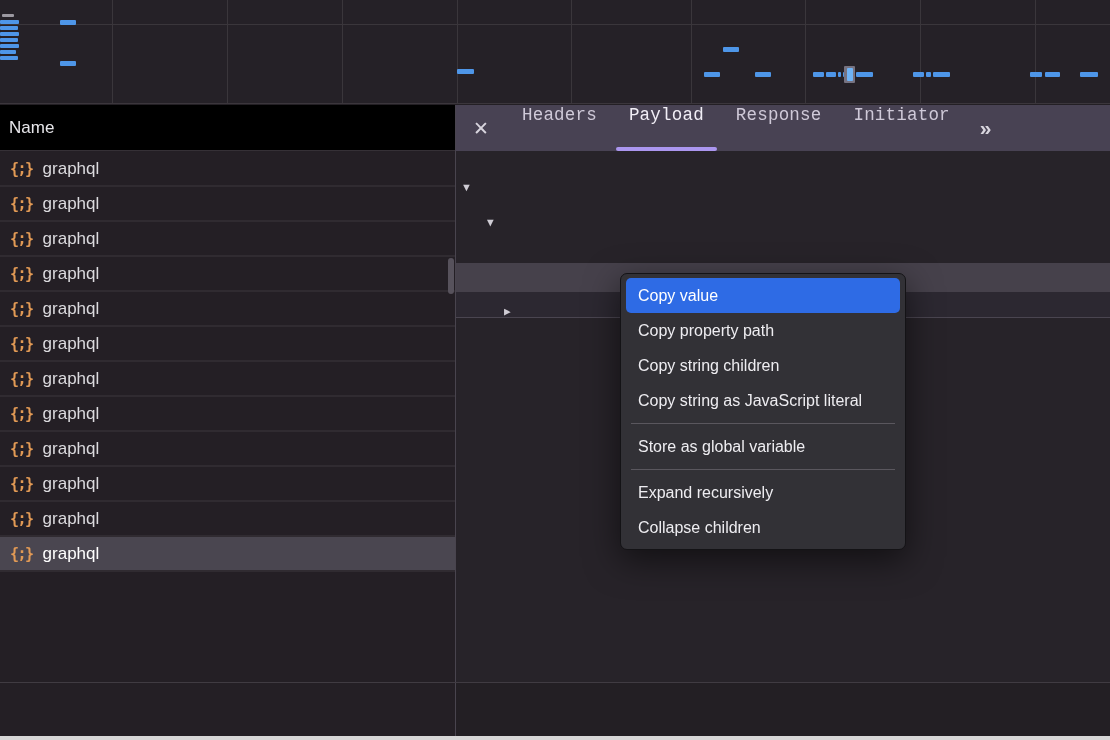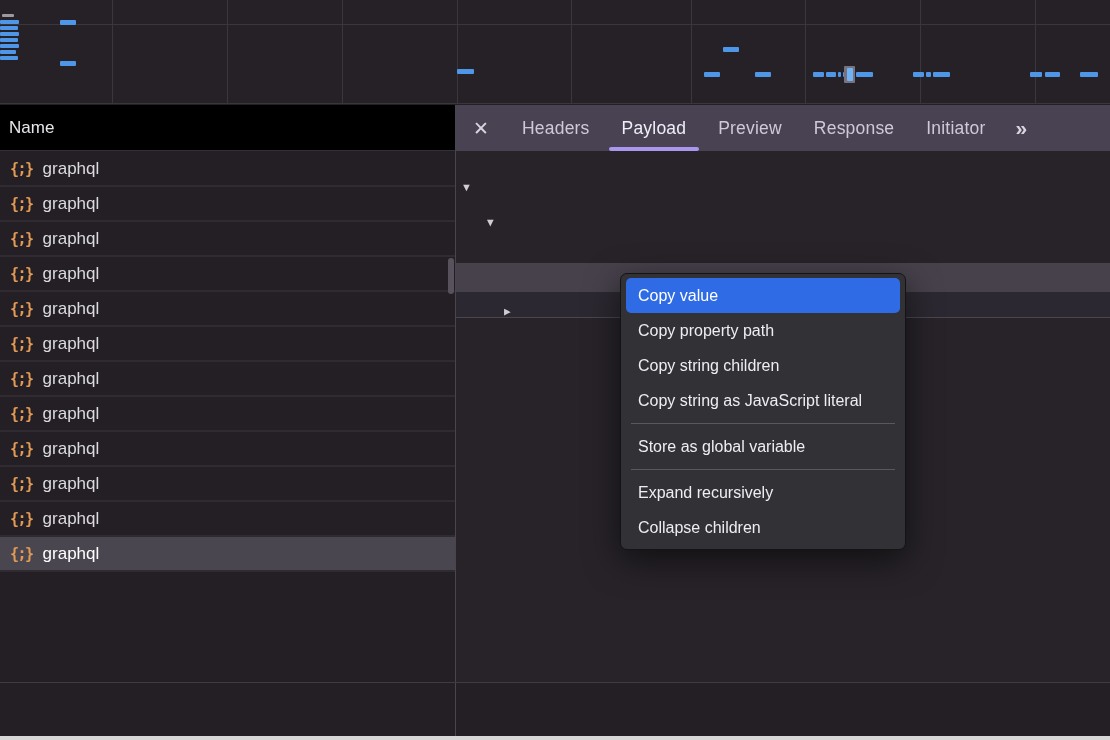--- a/index.html
+++ b/index.html
@@ -30,22 +30,22 @@
   .braces-icon{color:#e29a55;font-family:"DejaVu Sans Mono",monospace;
                font-weight:bold;font-size:15px;letter-spacing:-1.5px;margin-right:10px;}
   .scroll-thumb{position:absolute;left:448px;top:258px;width:6px;height:36px;
                 background:#57525c;border-radius:3px;}
 
   
   .tabbar{position:absolute;left:455px;top:105px;width:655px;height:46px;
           background:#484253;display:flex;align-items:center;}
   .close-x{width:24px;margin:0 13px 0 14px;color:#d8d5de;font-size:19px;
            text-align:center;cursor:default;}
-  .tab{position:relative;height:100%;display:flex;align-items:center;
-       padding:0 16px;font-size:17.5px;color:#cfc9d8;letter-spacing:.2px;}
+  .tab{position:relative;height:100%;display:flex;align-items:flex-start;
+       padding:0 16px;font-size:17.5px;color:#cfc9d8;letter-spacing:.2px;font-family:Liberation Mono, monospace;}
   .tab.selected{color:#f1eef6;}
   .tab-underline{position:absolute;left:3px;right:3px;bottom:0;height:4px;
                  background:#ab96ef;border-radius:2px;}
   .overflow-btn{margin-left:14px;color:#d8d5de;font-size:21px;font-weight:bold;letter-spacing:-2px;}
 
   
   .payload{position:absolute;left:456px;top:151px;width:654px;height:531px;
            background:#272329;overflow:hidden;}
   .pl-row{position:absolute;left:0;right:0;white-space:pre;overflow:hidden;}
   .mono{font-family:"DejaVu Sans Mono",monospace;font-size:18.8px;color:#dad8de;}
@@ -174,23 +174,20 @@
     <div class="close-x">✕</div>
     <div class="tabs-holder" style="display:flex;height:100%;">
         <div class="tab">
           <span>Headers</span>
         </div>
         <div class="tab selected">
           <span>Payload</span>
           <div class="tab-underline"></div>
         </div>
         <div class="tab">
-          <span>Preview</span>
-        </div>
-        <div class="tab">
           <span>Response</span>
         </div>
         <div class="tab">
           <span>Initiator</span>
         </div>
       </div>
     <div class="overflow-btn">»</div>
   </div>
 
   <div class="payload">

